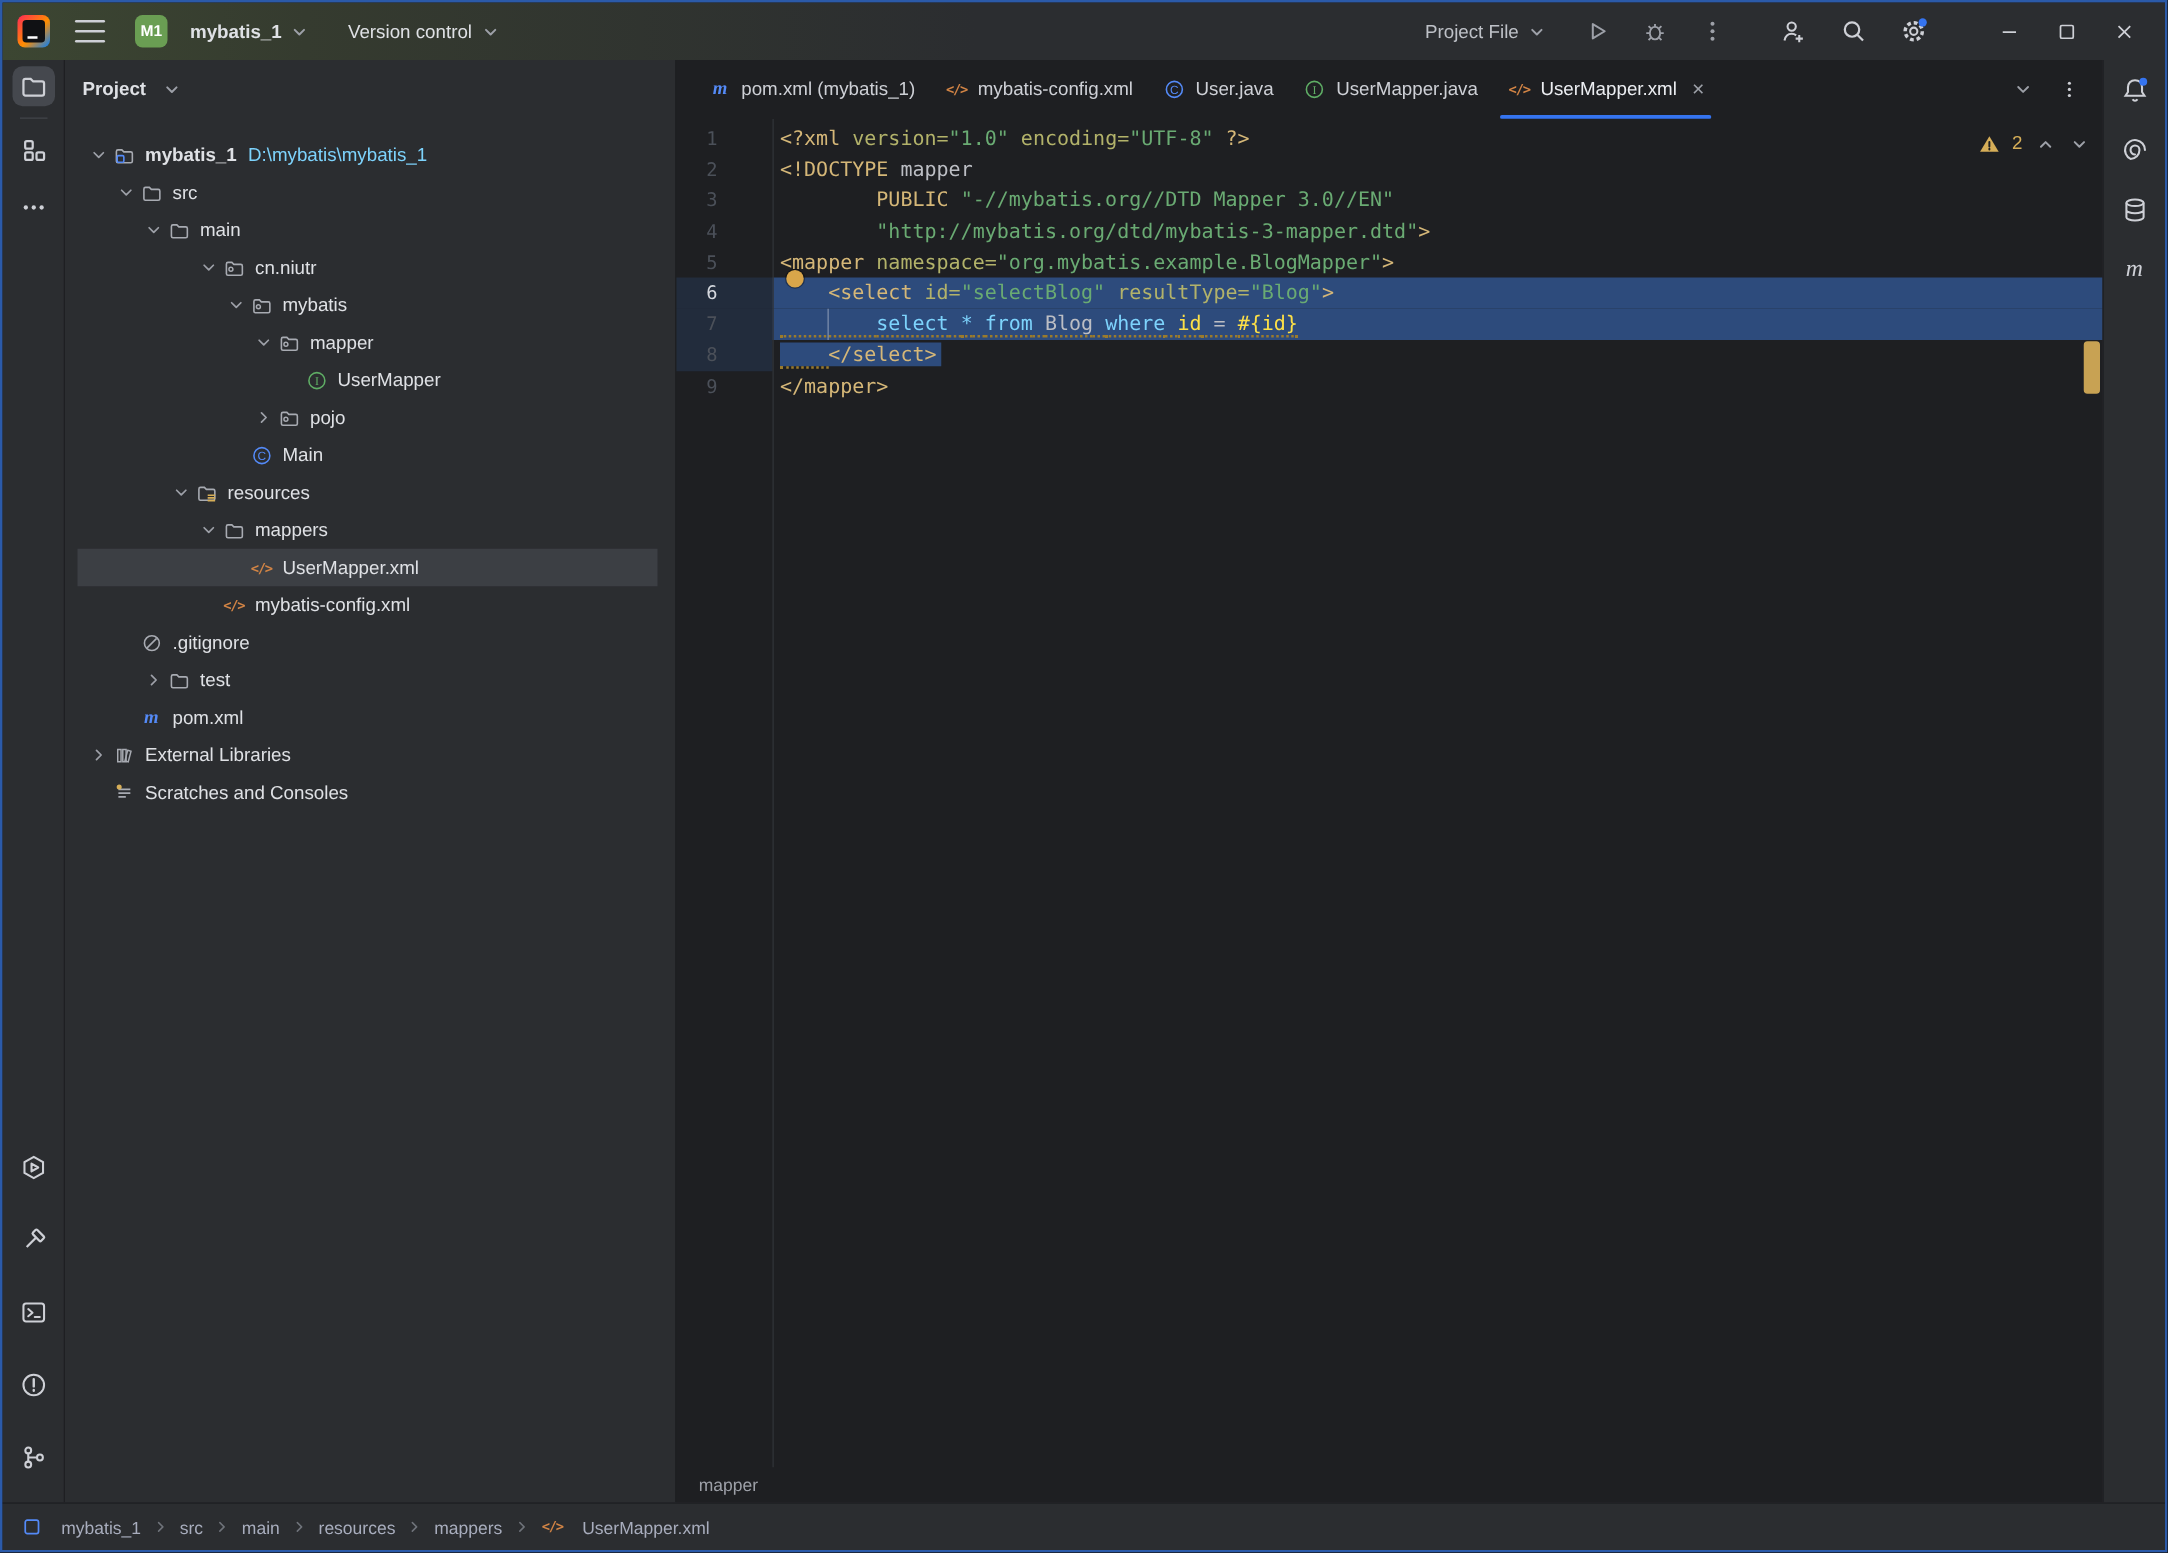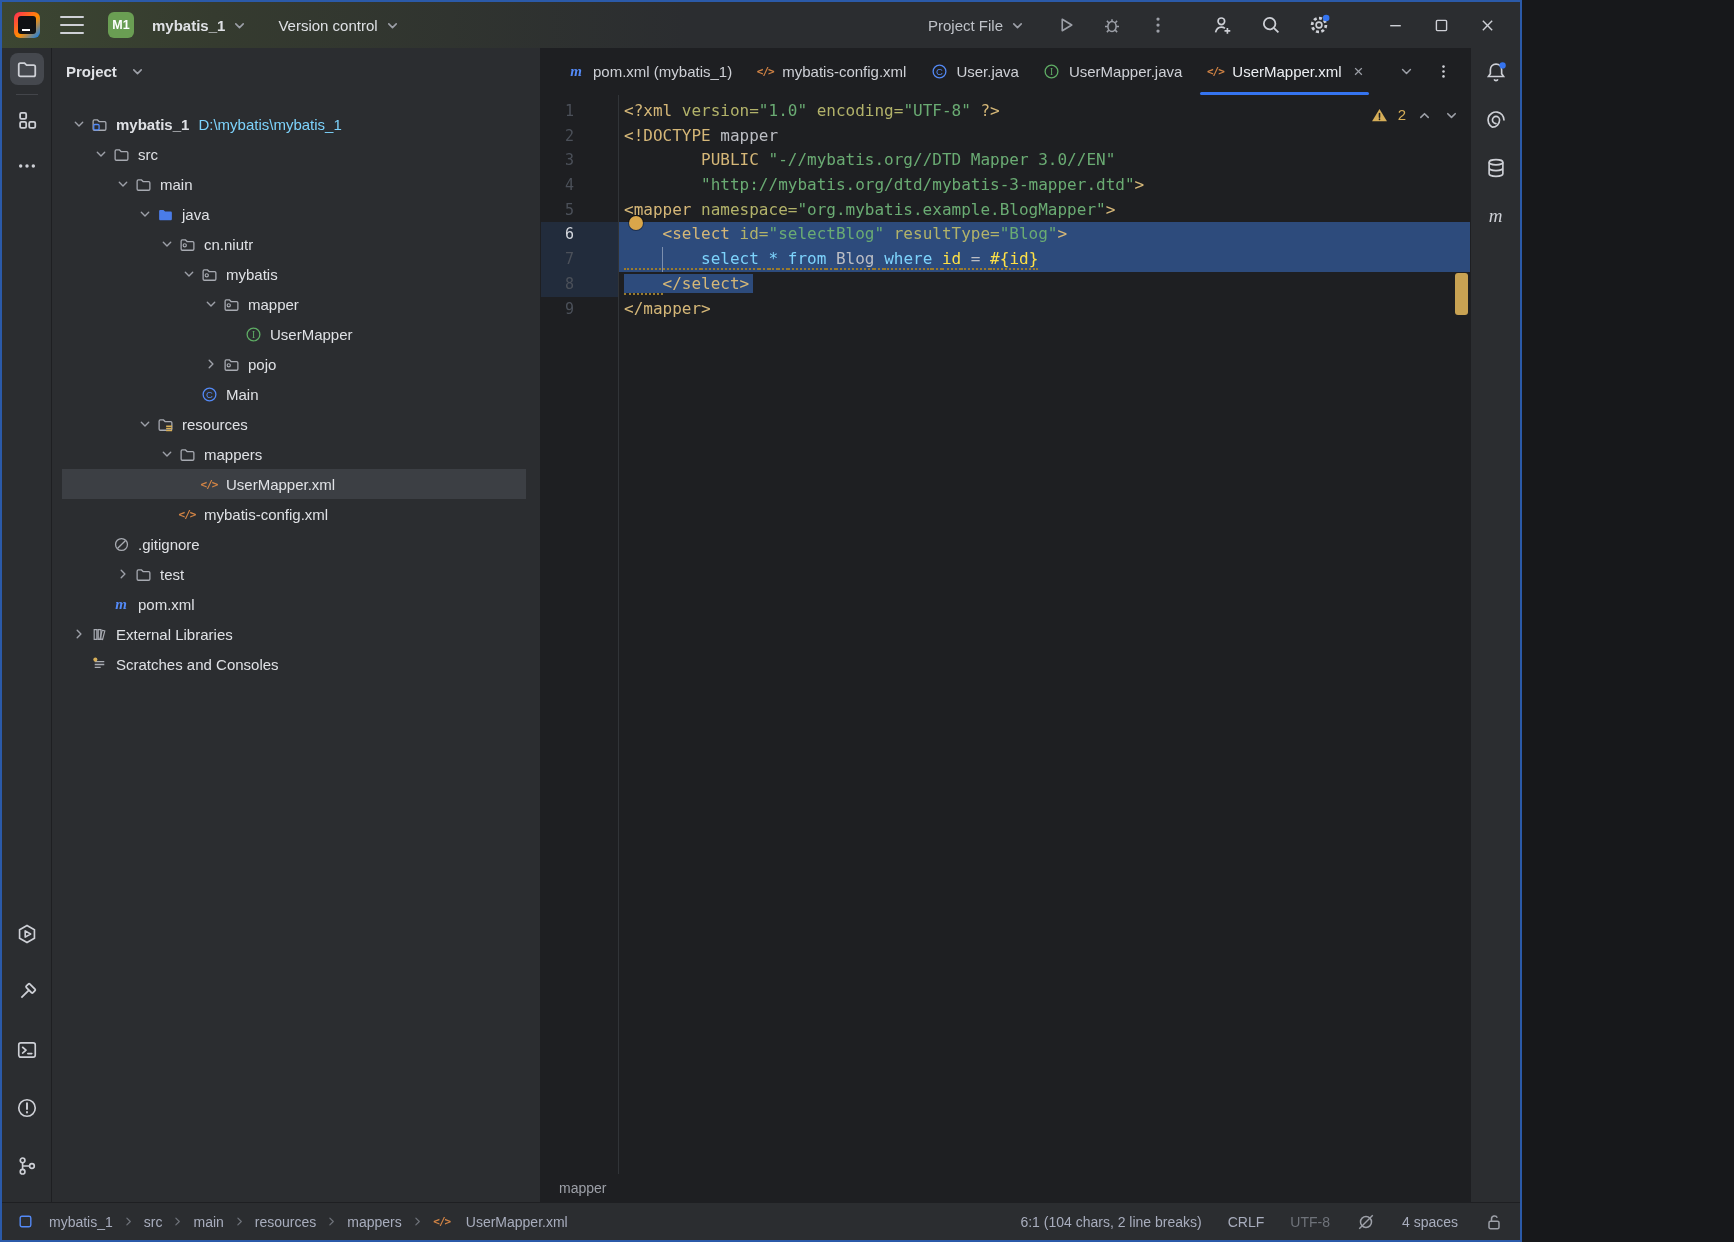--- a/index.html
+++ b/index.html
@@ -1,18 +1,18 @@
 <!DOCTYPE html>
 <html><head>
 <meta charset="utf-8">
 <style>
   * { box-sizing: border-box; }
   html,body { margin:0; padding:0; background:#17181B; }
   body { width:1734px; height:1242px; font-family:"Liberation Sans",sans-serif; }
-  .window { position:relative; width:1522px; height:1242px; border:2px solid #2B5AA9;
+  .window { position:relative; width:1734px; height:1242px; border:2px solid #2B5AA9;
             display:flex; flex-direction:column; overflow:hidden; background:#1E1F22; }
 
   
   .titlebar { flex:0 0 46px; display:flex; align-items:center; color:#DFE1E5;
               background:linear-gradient(90deg,#3C4632 0%,#353B2F 14%,#2B2D30 45%,#2B2D30 100%);
               padding:0 0 0 12px; font-size:15px; }
   .idea-logo { width:26px; height:26px; border-radius:6px; position:relative; margin-right:20px;
                background:linear-gradient(135deg,#FE2857 0%,#FF8E00 55%,#007EFF 100%); }
   .idea-logo::after { content:''; position:absolute; inset:4px; background:#101114; border-radius:3px; }
   .idea-logo::before { content:''; position:absolute; left:8px; bottom:7px; width:8px; height:2px;
@@ -339,33 +339,20 @@
                 <path d="M4.3 6.2L8 9.9l3.7-3.7" fill="none" stroke="#9DA0A8" stroke-width="1.4" stroke-linecap="round" stroke-linejoin="round"></path>
               </svg>
             </span>
             <span class="ticon">
               <svg viewBox="0 0 16 16">
                 <path d="M2 4.9c0-.7.5-1.2 1.2-1.2h2.9l1.5 1.5h5.2c.7 0 1.2.5 1.2 1.2v5.8c0 .7-.5 1.2-1.2 1.2H3.2c-.7 0-1.2-.5-1.2-1.2z" fill="none" stroke="#A8ABB2" stroke-width="1.2"></path>
               </svg>
             </span>
     <span class="tlab">main</span>
           </div>
-          <div class="trow" style="padding-left:82px">
-            <span class="slot">
-              <svg viewBox="0 0 16 16" width="16" height="16">
-                <path d="M4.3 6.2L8 9.9l3.7-3.7" fill="none" stroke="#9DA0A8" stroke-width="1.4" stroke-linecap="round" stroke-linejoin="round"></path>
-              </svg>
-            </span>
-            <span class="ticon">
-              <svg viewBox="0 0 16 16">
-                <path d="M2 4.9c0-.7.5-1.2 1.2-1.2h2.9l1.5 1.5h5.2c.7 0 1.2.5 1.2 1.2v5.8c0 .7-.5 1.2-1.2 1.2H3.2c-.7 0-1.2-.5-1.2-1.2z" fill="#4A7CE8" stroke="none"></path>
-              </svg>
-            </span>
-    <span class="tlab">java</span>
-          </div>
           <div class="trow" style="padding-left:104px">
             <span class="slot">
               <svg viewBox="0 0 16 16" width="16" height="16">
                 <path d="M4.3 6.2L8 9.9l3.7-3.7" fill="none" stroke="#9DA0A8" stroke-width="1.4" stroke-linecap="round" stroke-linejoin="round"></path>
               </svg>
             </span>
             <span class="ticon">
               <svg viewBox="0 0 16 16">
                 <path d="M2 4.9c0-.7.5-1.2 1.2-1.2h2.9l1.5 1.5h5.2c.7 0 1.2.5 1.2 1.2v5.8c0 .7-.5 1.2-1.2 1.2H3.2c-.7 0-1.2-.5-1.2-1.2z" fill="none" stroke="#A8ABB2" stroke-width="1.2"></path>
                 <circle cx="5.4" cy="8.8" r="1.5" fill="none" stroke="#A8ABB2" stroke-width="1.1"></circle>
@@ -719,36 +706,14 @@
             <path d="M6 3.8L10.2 8 6 12.2" fill="none" stroke="#6F737A" stroke-width="1.5" stroke-linecap="round" stroke-linejoin="round"></path>
           </svg>
         </span>
         <span class="sb-crumb">
      <span class="ticon">
             <span class="ic-xml">&lt;/&gt;</span>
           </span>
           <span>UserMapper.xml</span>
         </span>
       </div>
-    <div class="sb-right">
-      <span>6:1 (104 chars, 2 line breaks)</span>
-      <span>CRLF</span>
-      <span class="dim">UTF-8</span>
-      <span class="ico i20 sb-ic">
-          <svg viewBox="0 0 16 16">
-            <g fill="none" stroke="#9DA0A8" stroke-width="1.2">
-              <circle cx="8" cy="8" r="4.4"></circle>
-              <path d="M2.6 13.4L13.4 2.6"></path>
-            </g>
-          </svg>
-        </span>
-      <span>4 spaces</span>
-      <span class="ico i20 sb-ic">
-          <svg viewBox="0 0 16 16">
-            <g fill="none" stroke="#9DA0A8" stroke-width="1.2">
-              <rect x="4" y="7.4" width="8" height="6" rx="1.2"></rect>
-              <path d="M6 7.4V5.6a2.4 2.4 0 0 1 4.6-1"></path>
-            </g>
-          </svg>
-        </span>
-    </div>
   </div>
 </div>
 
 </body></html>

